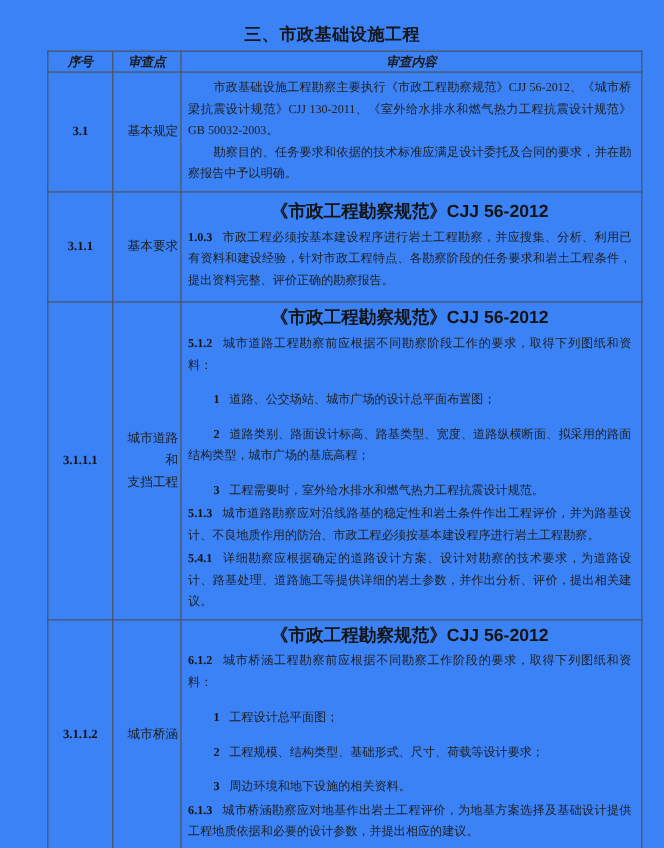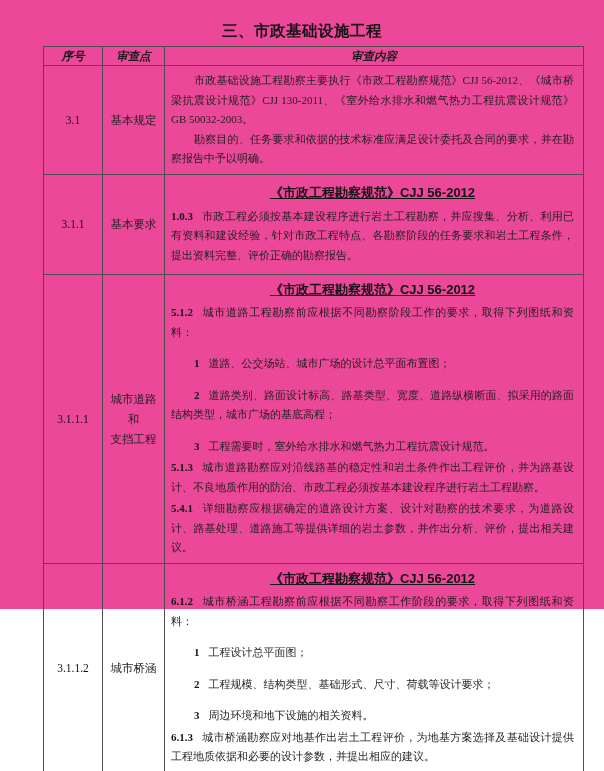--- a/index.html
+++ b/index.html
@@ -4,21 +4,21 @@
 <style>
   * { box-sizing: border-box; }
   html, body { margin: 0; padding: 0; }
   body {
     width: 604px; height: 771px;
     background: #ffffff;
     color: #1f1f1f;
     font-family: "Liberation Serif", "DejaVu Serif", serif;
     overflow: hidden;
   }
-  .page { position: relative; width: 604px; height: 609px; background: #ec4899; }
+  .page { position: relative; width: 604px; height: 771px; background: #3b82f6; }
 
   .doc-title {
     position: absolute; top: 21px; left: 0; right: 0;
     margin: 0; text-align: center;
     font-size: 15.5px; font-weight: bold; letter-spacing: 0.5px;
     color: #161616;
   }
 
   table.doc-table {
     position: absolute; top: 46px; left: 43px;
@@ -29,38 +29,37 @@
     border: 1px solid #4e4e4e;
     padding: 0;
   }
   .doc-table thead tr { height: 19px; font-style: italic; }
   .doc-table th {
     font-size: 11.5px; font-weight: bold; text-align: center;
     color: #1a1a1a;
   }
   td.cell-id {
     text-align: center; vertical-align: middle;
-    font-weight: normal; font-size: 11.5px; color: #111;
+    font-weight: bold; font-size: 11.5px; color: #111;
   }
   td.cell-point {
-    text-align: center; vertical-align: middle;
+    text-align: right; vertical-align: middle;
     font-size: 11.5px; line-height: 20px; padding: 0 2px;
   }
   td.cell-content {
     vertical-align: middle;
     padding: 5px 9px 5px 6px;
     font-size: 11px; line-height: 19.5px;
     text-align: justify;
   }
   .blk { margin: 0; }
   .blk-heading {
-    text-align: center; font-weight: bold; font-size: 13px;
+    text-align: center; font-weight: bold; font-size: 16px;
     margin: 0 0 4px 0; color: #141414;
     font-family: "Liberation Sans", "DejaVu Sans", sans-serif;
-    text-decoration: underline;
   }
   .blk-para { text-indent: 23px; }
   .blk-clause { margin-top: 2px; }
   .blk-item { text-indent: 23px; margin-top: 12px; }
   .clause-num { font-weight: bold; color: #141414; }
   .num-gap { display: inline-block; width: 9px; }
 
   .page-num {
     position: absolute; top: 741px; left: 0; right: 0;
     text-align: center; font-size: 10.5px; color: #222;

